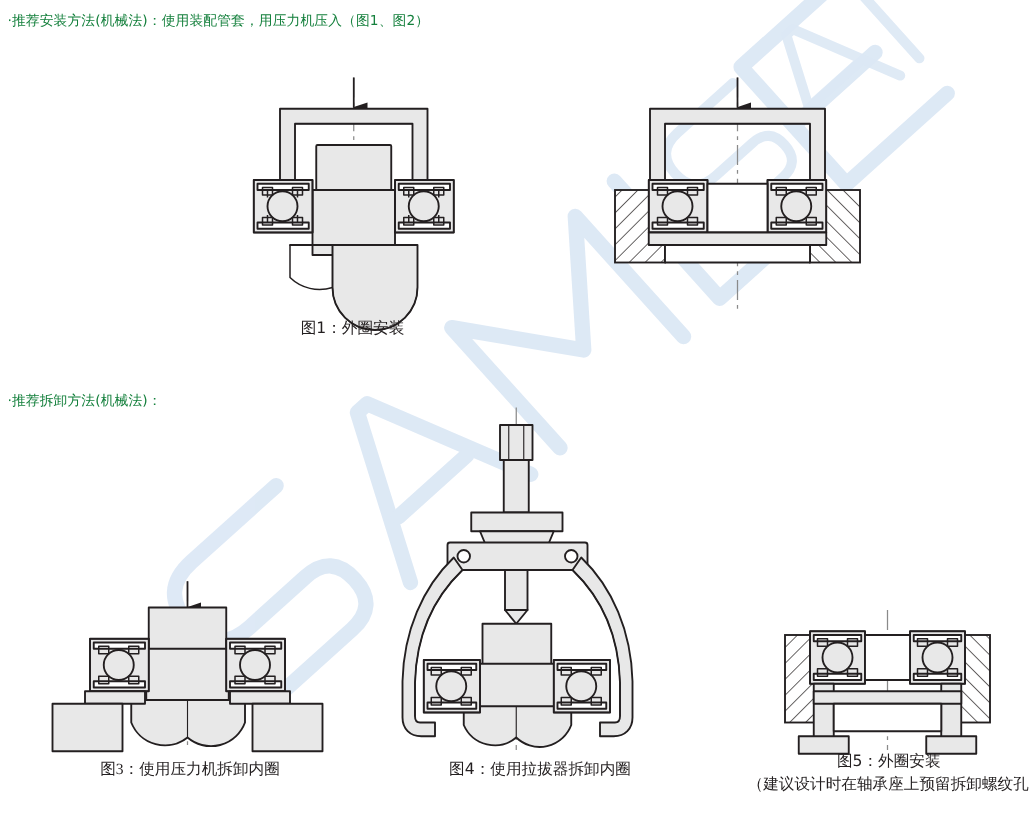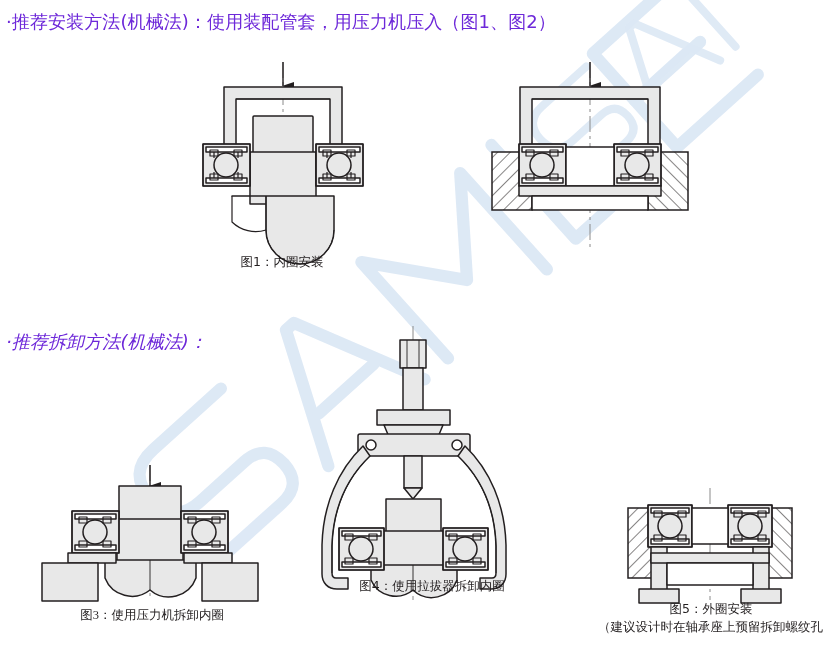--- a/index.html
+++ b/index.html
@@ -28,44 +28,44 @@
   
   .draw-layer {
     position: absolute;
     inset: 0;
     z-index: 2;
   }
   
   .sec-head {
     position: absolute;
     z-index: 3;
-    font-size: 18px;
+    font-size: 11px;
     line-height: 1.35;
     white-space: nowrap;
-    color: #6d28d9;
+    color: #15803d;
     letter-spacing: 0.1px;
   }
   #head-install { left: 6px; top: 10px; }
-  #head-remove  { left: 6px; top: 330px; font-style: italic; }
+  #head-remove  { left: 6px; top: 314px; }
 
   .cap {
     position: absolute;
     z-index: 3;
     font-size: 12.5px;
     line-height: 1.45;
     text-align: center;
     white-space: nowrap;
     color: #231f20;
   }
   .cap .sub { display: block; font-size: 12.5px; }
 
   #cap1 { left: 182px; top: 253px; width: 200px; }
   #cap2 { left: 460px; top: 253px; width: 200px; }
   #cap3 { left: 52px;  top: 606px; width: 200px; font-family: Liberation Serif, serif; }
-  #cap4 { left: 332px; top: 577px; width: 200px; text-align: center; }
+  #cap4 { left: 332px; top: 606px; width: 200px; text-align: center; }
   #cap5 { left: 598px; top: 600px; width: 226px; }
 </style>
 </head>
 <body>
 
 <div id="page">
 
   <svg class="wm-layer" width="823" height="653" viewBox="0 0 823 653" aria-hidden="true">
     <defs>
       <g id="wm-S">
@@ -414,21 +414,21 @@
       <rect class="fL" x="651" y="553" width="118" height="10"></rect>
 
       <rect class="fW" x="667" y="563" width="86" height="22"></rect>
     </g>
   </svg>
 
   <div class="sec-head" id="head-install">·推荐安装方法(机械法)：使用装配管套，用压力机压入（图1、图2）</div>
 
   <div class="sec-head" id="head-remove">·推荐拆卸方法(机械法)：</div>
 
-  <div class="cap" id="cap1">图1：内圈安装</div>
+  <div class="cap" id="cap1">图1：外圈安装</div>
   <div class="cap" id="cap3">图3：使用压力机拆卸内圈</div>
   <div class="cap" id="cap4">图4：使用拉拔器拆卸内圈</div>
   <div class="cap" id="cap5">
     <span>图5：外圈安装</span>
     <span class="sub">（建议设计时在轴承座上预留拆卸螺纹孔）</span>
   </div>
 
 </div>
 
 </body></html>

